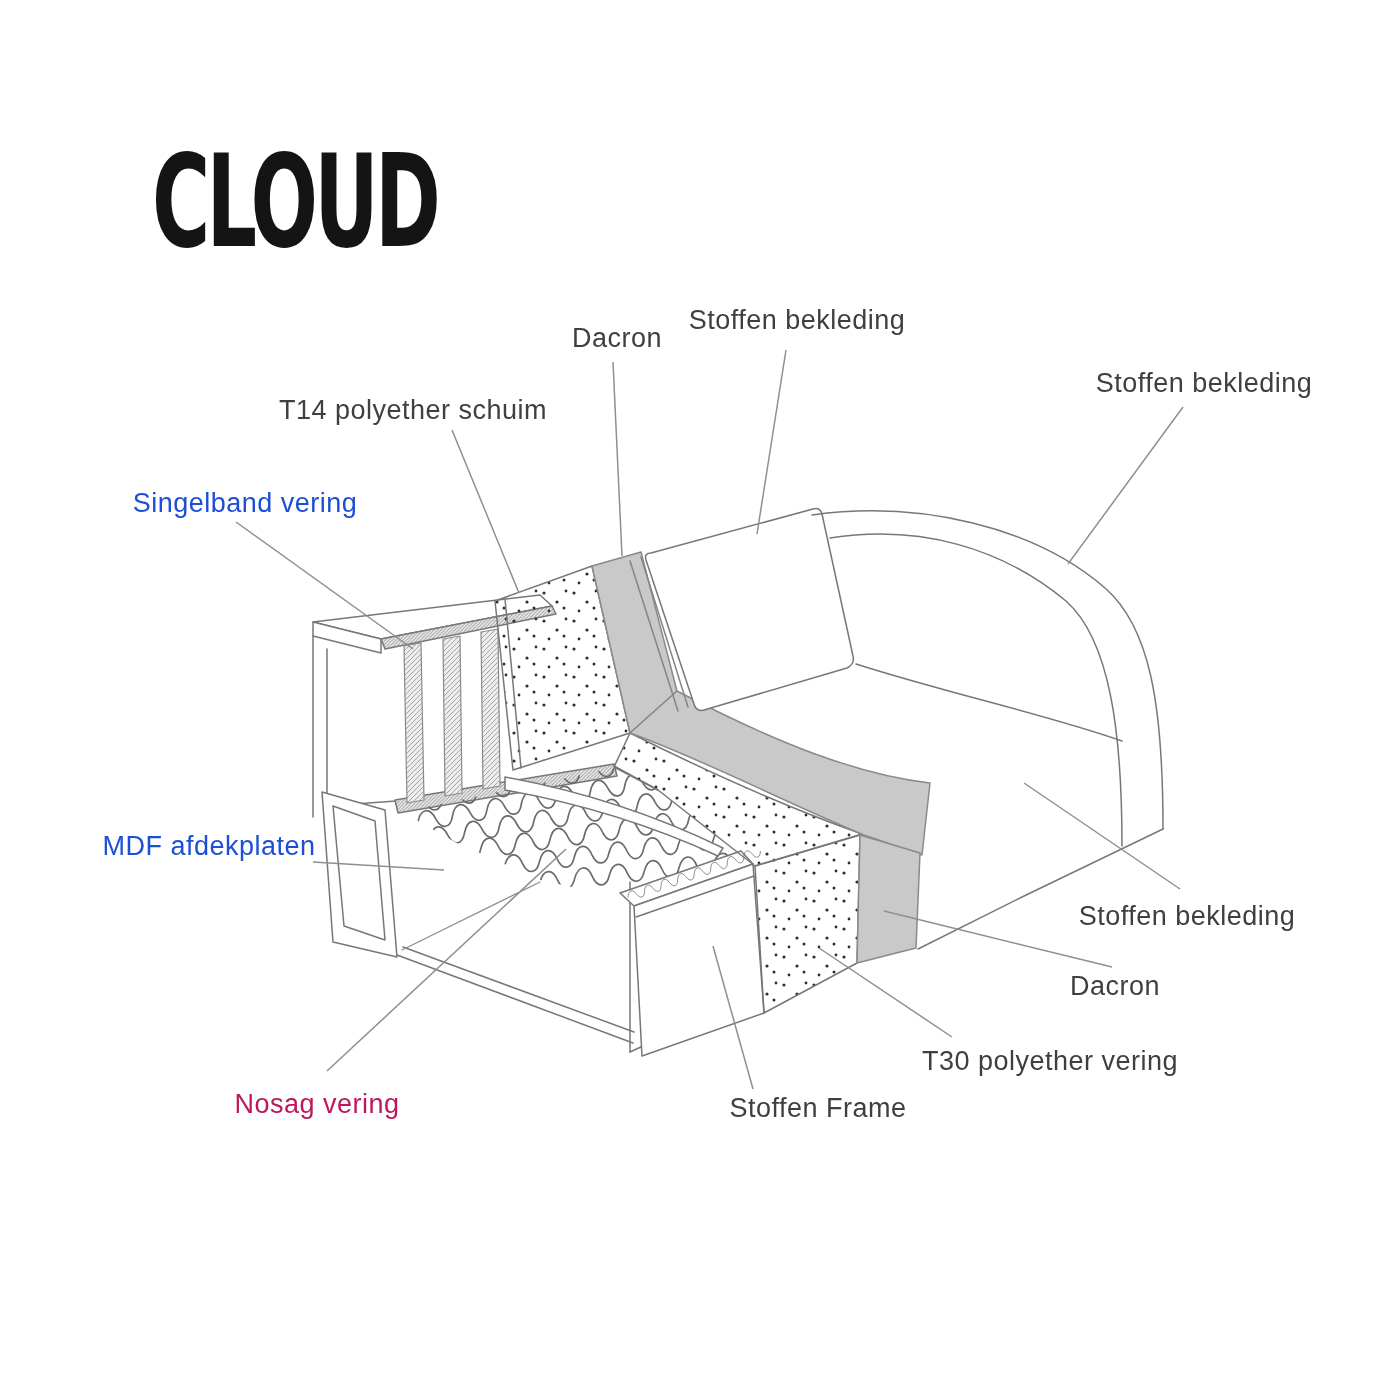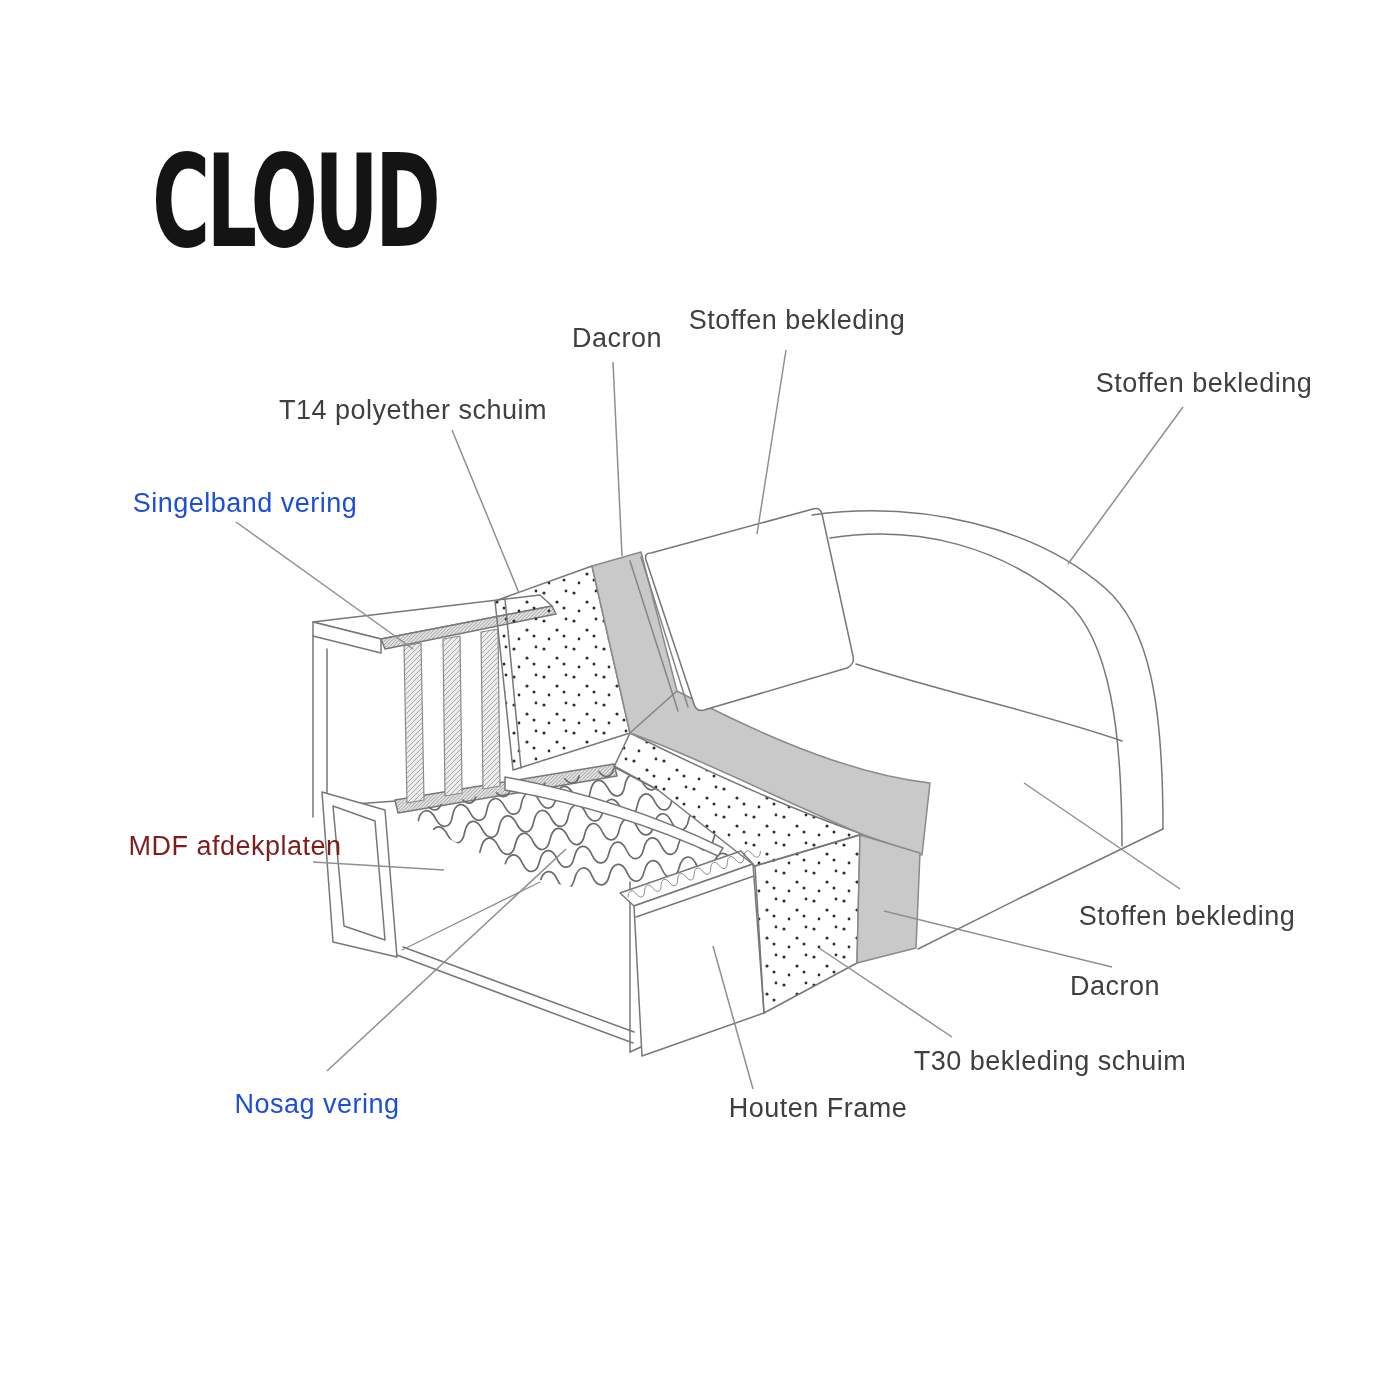--- a/index.html
+++ b/index.html
@@ -136,21 +136,21 @@
         <line x1="952" y1="1037" x2="819" y2="948" stroke="#8f8f8f" stroke-width="1.5"></line>
       </g>
   </svg>
 
   <div id="labels-layer">
       <div class="lbl" style="left: 617px; top: 338px; color: rgb(63, 63, 63);">Dacron</div>
       <div class="lbl" style="left: 797px; top: 320px; color: rgb(63, 63, 63);">Stoffen bekleding</div>
       <div class="lbl" style="left: 1204px; top: 383px; color: rgb(63, 63, 63);">Stoffen bekleding</div>
       <div class="lbl" style="left: 413px; top: 410px; color: #404040;">T14 polyether schuim</div>
       <div class="lbl" style="left: 245px; top: 503px; color: #1d4ed8;">Singelband vering</div>
-      <div class="lbl" style="left: 209px; top: 846px; color: #7f1d1d; margin-left: 26px;">MDF afdekplaten</div>
-      <div class="lbl" style="left: 317px; top: 1104px; color: #1d4ed8;">Nosag vering</div>
-      <div class="lbl" style="left: 818px; top: 1108px; color: rgb(63, 63, 63);">Houten Frame</div>
+      <div class="lbl" style="left: 209px; top: 846px; color: #1d4ed8;">MDF afdekplaten</div>
+      <div class="lbl" style="left: 317px; top: 1104px; color: #be185d;">Nosag vering</div>
+      <div class="lbl" style="left: 818px; top: 1108px; color: rgb(63, 63, 63);">Stoffen Frame</div>
       <div class="lbl" style="left: 1187px; top: 916px; color: rgb(63, 63, 63);">Stoffen bekleding</div>
       <div class="lbl" style="left: 1115px; top: 986px; color: rgb(63, 63, 63);">Dacron</div>
-      <div class="lbl" style="left: 1050px; top: 1061px; color: rgb(63, 63, 63);">T30 bekleding schuim</div>
+      <div class="lbl" style="left: 1050px; top: 1061px; color: rgb(63, 63, 63);">T30 polyether vering</div>
     </div>
 
 </div>
 
 </body></html>

